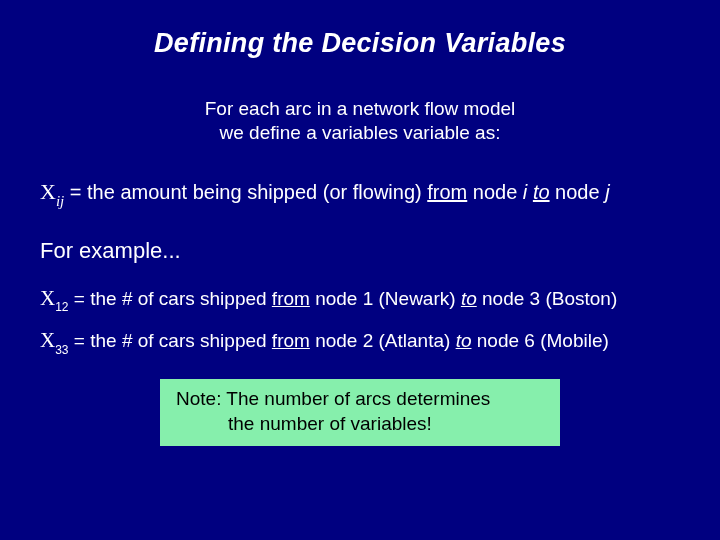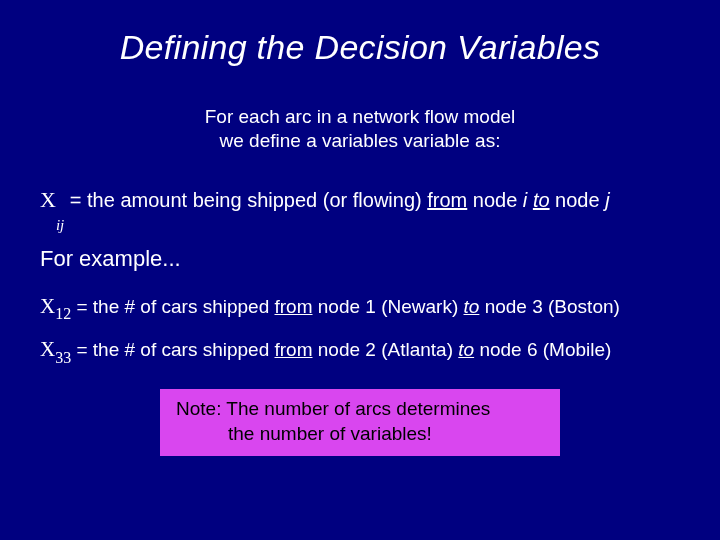--- a/index.html
+++ b/index.html
@@ -16,24 +16,24 @@
     box-sizing: border-box;
   }
   .slide {
     width: 720px;
     height: 540px;
     padding: 20px 40px 0 40px;
     box-sizing: border-box;
   }
   .title {
     font-style: italic;
-    font-size: 34px;
+    font-size: 27px;
     text-align: center;
     margin: 8px 0 38px 0;
-    font-weight: 400;
+    font-weight: 700;
     letter-spacing: 0.3px;
   }
   .intro {
     font-size: 19px;
     text-align: center;
     line-height: 1.25;
     margin: 0 0 34px 0;
   }
   .def-line {
     font-size: 20px;
@@ -43,49 +43,49 @@
     font-family: 'Times New Roman', Times, serif;
     font-style: normal;
     font-size: 22px;
   }
   .def-line .sub {
     font-family: 'Times New Roman', Times, serif;
     font-style: italic;
     font-size: 15px;
     vertical-align: sub;
     position: relative;
-    top: 18px;
+    top: 2px;
   }
   .ul {
     text-decoration: underline;
   }
   .it {
     font-style: italic;
   }
   .example-lead {
     font-size: 22px;
     margin: 0 0 22px 0;
   }
   .example-line {
     font-size: 19px;
     margin: 0 0 16px 0;
   }
   .example-line .xvar {
     font-family: 'Times New Roman', Times, serif;
     font-size: 21px;
   }
   .example-line .sub {
-    font-family: Liberation Serif, serif;
-    font-size: 16px;
+    font-family: Liberation Sans, sans-serif;
+    font-size: 12px;
     vertical-align: sub;
     position: relative;
     top: 2px;
   }
   .note-box {
-    background: #d946ef;
+    background: #86efac;
     color: #000000;
     width: 400px;
     margin: 24px auto 0 auto;
     padding: 8px 16px 10px 16px;
     font-size: 19px;
     line-height: 1.3;
     box-sizing: border-box;
   }
   .note-box .line2 {
     display: block;

